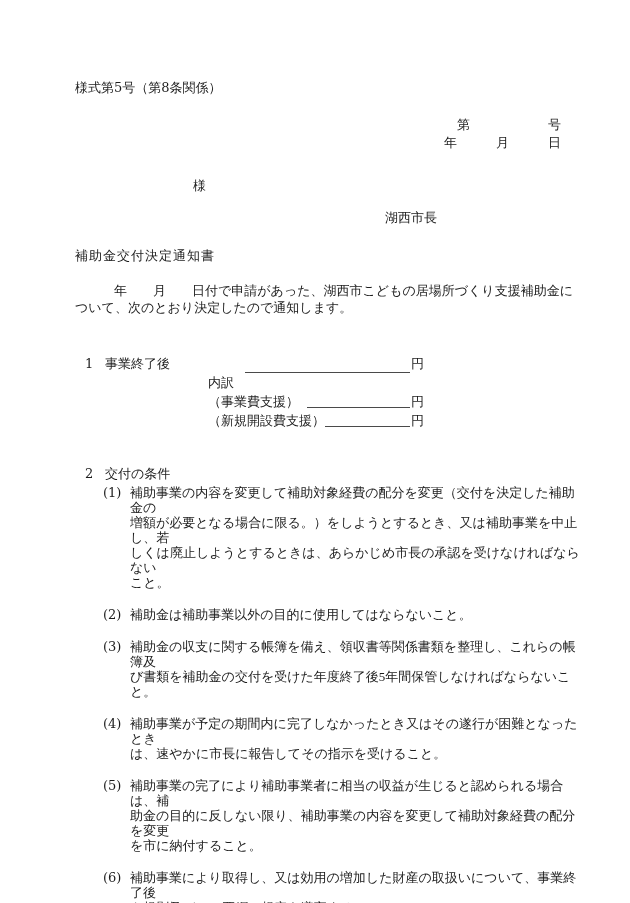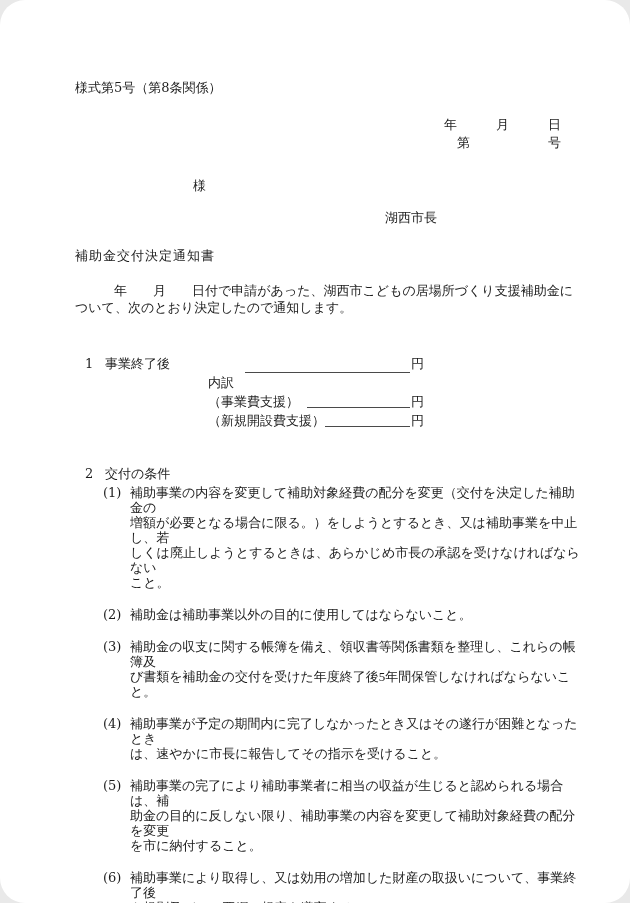--- a/index.html
+++ b/index.html
@@ -7,21 +7,20 @@
     position:relative;
     width:630px;height:903px;
     background:#ffffff;
     color:#1c1c1c;
     font-family:"DejaVu Serif","Liberation Serif",serif;
     font-size:13px;
     line-height:15px;
     box-sizing:border-box;
     padding:80px 45px 0 75px;
     overflow:hidden;
-    border-radius:25px;
   }
   .pre{white-space:pre-line;}
   .prewrap{white-space:pre;}
   
   .form-number{margin:0;}
   .right-block{margin-top:21px;text-align:right;padding-right:24px;line-height:18px;}
   .addressee{margin-top:26px;}
   .addressee .sama{margin-left:118px;}
   .sender-line{margin-top:17px;}
   .sender-line .sender{margin-left:310px;}
@@ -51,22 +50,22 @@
   .clause .ctext{flex:1;white-space:pre-line;font-family:Liberation Serif, serif;}
 </style>
 </head>
 <body>
 
 <div class="page">
 
   <div class="form-number">様式第5号（第8条関係）</div>
 
   <div class="right-block">
+    <div class="prewrap">第　　　　　　号</div>
     <div class="prewrap">年　　　月　　　日</div>
-    <div class="prewrap">第　　　　　　号</div>
   </div>
 
   <div class="addressee">
     <span class="sama">様</span>
   </div>
 
   <div class="sender-line">
     <span class="sender">湖西市長</span>
   </div>
 

